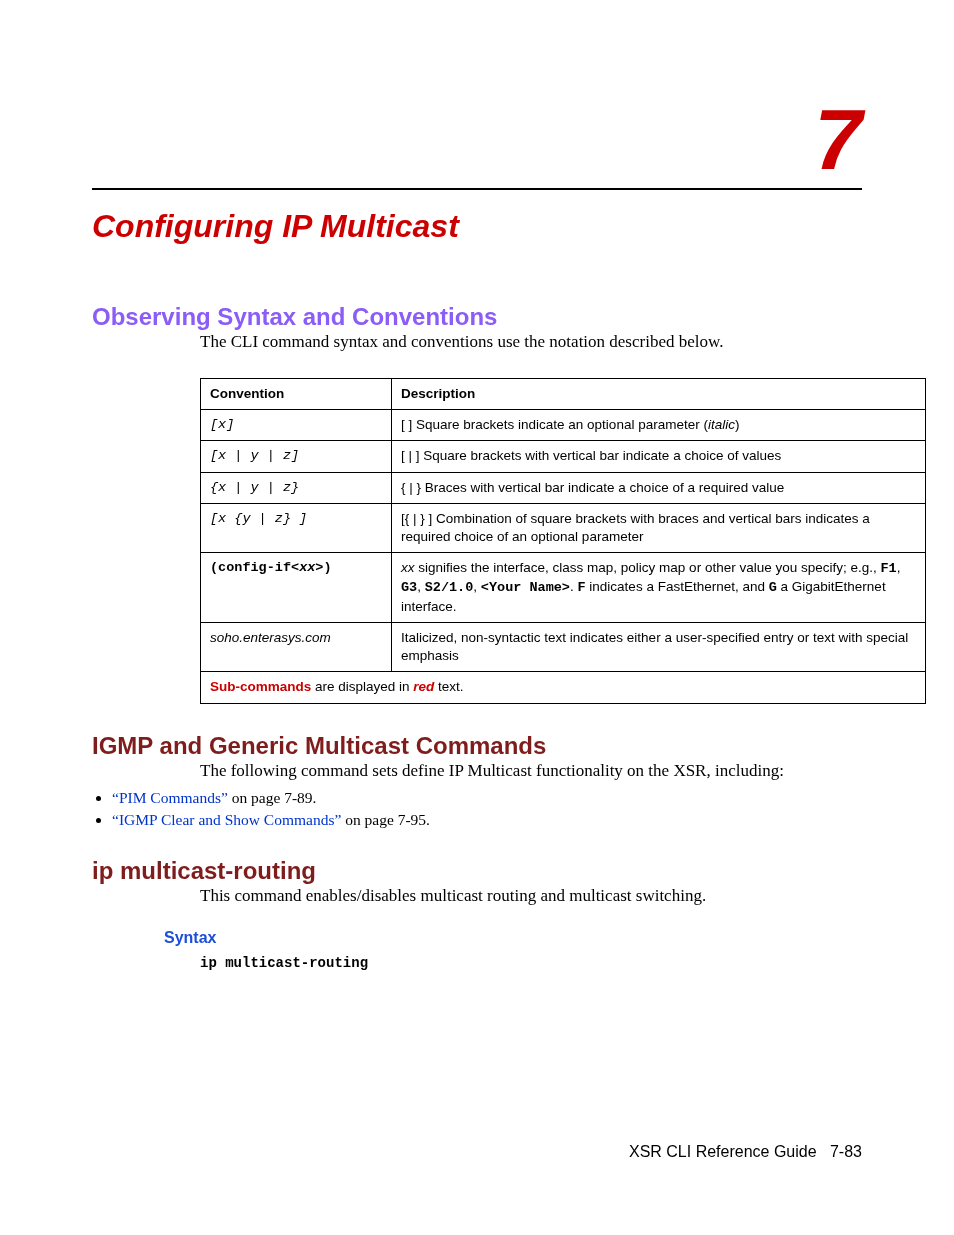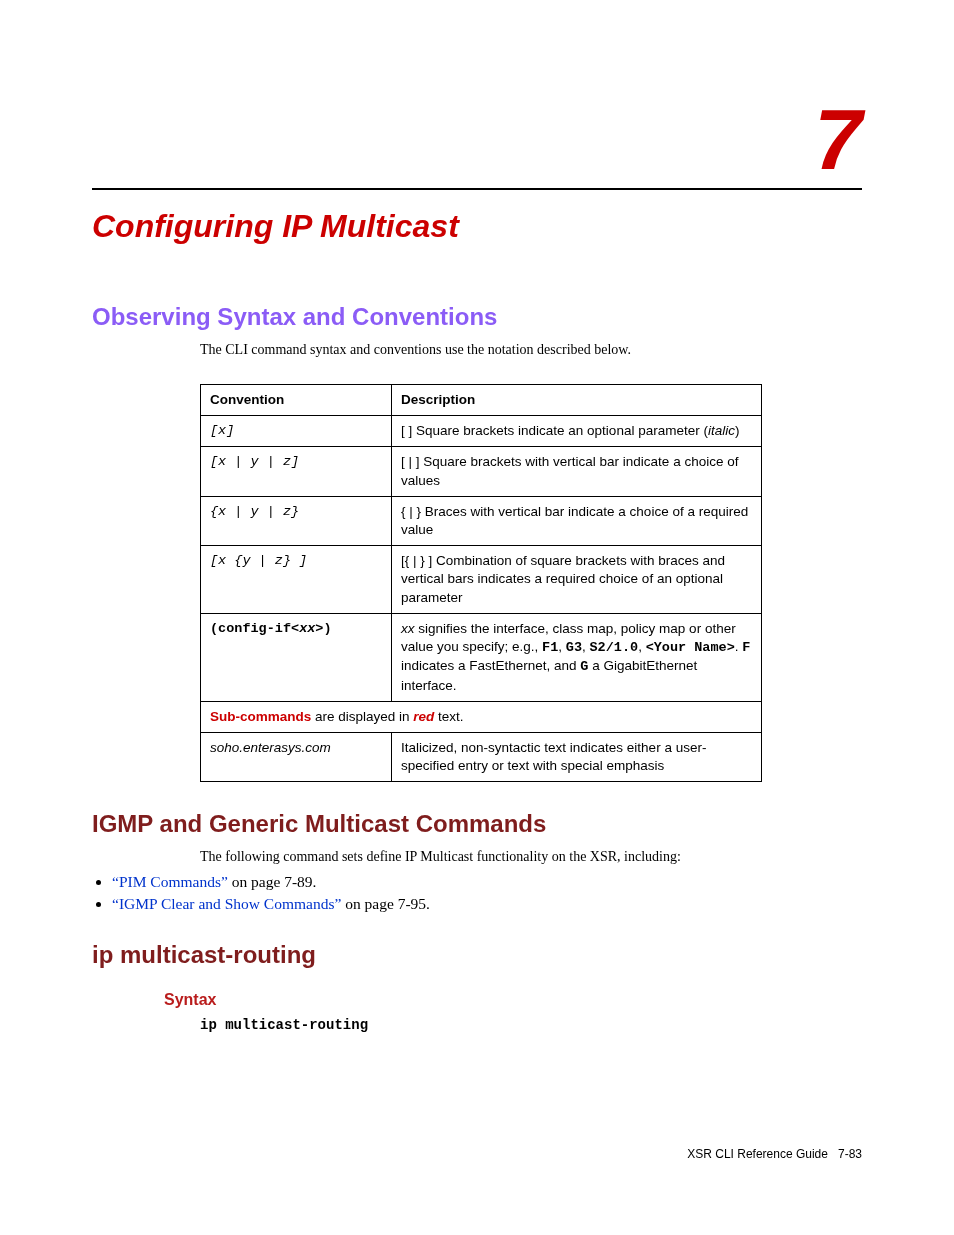--- a/index.html
+++ b/index.html
@@ -52,27 +52,26 @@
     font-family: Arial, Helvetica, sans-serif;
     font-weight: 700;
     font-size: 24px;
     color: #7f1d1d;
     margin-top: 28px;
   }
   .body-indent {
     margin-left: 108px;
   }
   .bodytext {
-    font-size: 14px;
+    font-size: 17px;
     line-height: 1.35;
-    margin-top: 10px;
   }
   table.convtab {
     border-collapse: collapse;
-    width: 562px;
+    width: 726px;
     margin-top: 24px;
     font-family: Arial, Helvetica, sans-serif;
     font-size: 13.5px;
   }
   table.convtab td, table.convtab th {
     border: 1px solid #000;
     padding: 6px 9px;
     text-align: left;
     vertical-align: top;
     line-height: 1.35;
@@ -91,37 +90,37 @@
     margin: 6px 0 0 0;
     padding-left: 20px;
     font-size: 15.5px;
   }
   .bullets li { margin: 4px 0; }
   .link { color: #0033cc; }
   .syntax-hdr {
     font-family: Arial, Helvetica, sans-serif;
     font-weight: 700;
     font-size: 16px;
-    color: #b91c1c;
+    color: #1d4ed8;
     margin-top: 22px;
     margin-left: 72px;
   }
   .syntax-code {
     font-family: "Courier New", monospace;
     font-weight: 700;
     font-size: 14px;
     margin-top: 8px;
     margin-left: 108px;
   }
   .footer {
     position: absolute;
     bottom: 74px;
     right: 92px;
     font-family: Arial, Helvetica, sans-serif;
-    font-size: 12px;
+    font-size: 16px;
   }
 </style>
 </head>
 <body>
 
 <div class="page">
 
   <div class="chapnum">7</div>
   <div class="hr"></div>
   <div class="chaptitle">Configuring IP Multicast</div>
@@ -150,37 +149,38 @@
       </tr>
       <tr>
         <td class="mono monoit">[x {y | z} ]</td>
         <td>[{ | } ] Combination of square brackets with braces and vertical bars indicates a required choice of an optional parameter</td>
       </tr>
       <tr>
         <td class="mono" style="font-weight:700"><span>(config-if&lt;</span><i>xx</i><span>&gt;)</span></td>
         <td><i>xx</i><span> signifies the interface, class map, policy map or other value you specify; e.g., </span><span class="mono" style="font-weight:700">F1</span><span>, </span><span class="mono" style="font-weight:700">G3</span><span>, </span><span class="mono" style="font-weight:700">S2/1.0</span><span>, </span><span class="mono" style="font-weight:700">&lt;Your Name&gt;</span><span>. </span><span class="mono" style="font-weight:700">F</span><span> indicates a FastEthernet, and </span><span class="mono" style="font-weight:700">G</span><span> a GigabitEthernet interface.</span></td>
       </tr>
       <tr>
-        <td colspan="2"><b class="red">Sub-commands</b><span> are displayed in </span><b class="red" style="font-style:italic">red</b><span> text.</span></td>
+        <td style="font-style:italic">soho.enterasys.com</td>
+        <td>Italicized, non-syntactic text indicates either a user-specified entry or text with special emphasis</td>
       </tr>
       <tr>
-        <td style="font-style:italic">soho.enterasys.com</td>
-        <td>Italicized, non-syntactic text indicates either a user-specified entry or text with special emphasis</td>
+        <td colspan="2"><b class="red">Sub-commands</b><span> are displayed in </span><b class="red" style="font-style:italic">red</b><span> text.</span></td>
       </tr>
     </tbody>
       </table>
   </div>
 
   <div class="h2b">IGMP and Generic Multicast Commands</div>
   <div class="body-indent bodytext">The following command sets define IP Multicast functionality on the XSR, including:</div>
   <ul class="body-indent bullets">
     <li><span class="link">“PIM Commands”</span><span> on page 7-89.</span></li>
     <li><span class="link">“IGMP Clear and Show Commands”</span><span> on page 7-95.</span></li>
   </ul>
 
   <div class="h2b">ip multicast-routing</div>
+  <div class="body-indent bodytext">This command enables/disables multicast routing and multicast switching.</div>
   <div class="syntax-hdr">Syntax</div>
   <div class="syntax-code">ip multicast-routing</div>
 
   <div class="footer">
     <span>XSR CLI Reference Guide</span>&nbsp;&nbsp;&nbsp;<span>7-83</span>
   </div>
 </div>
 
 </body></html>

